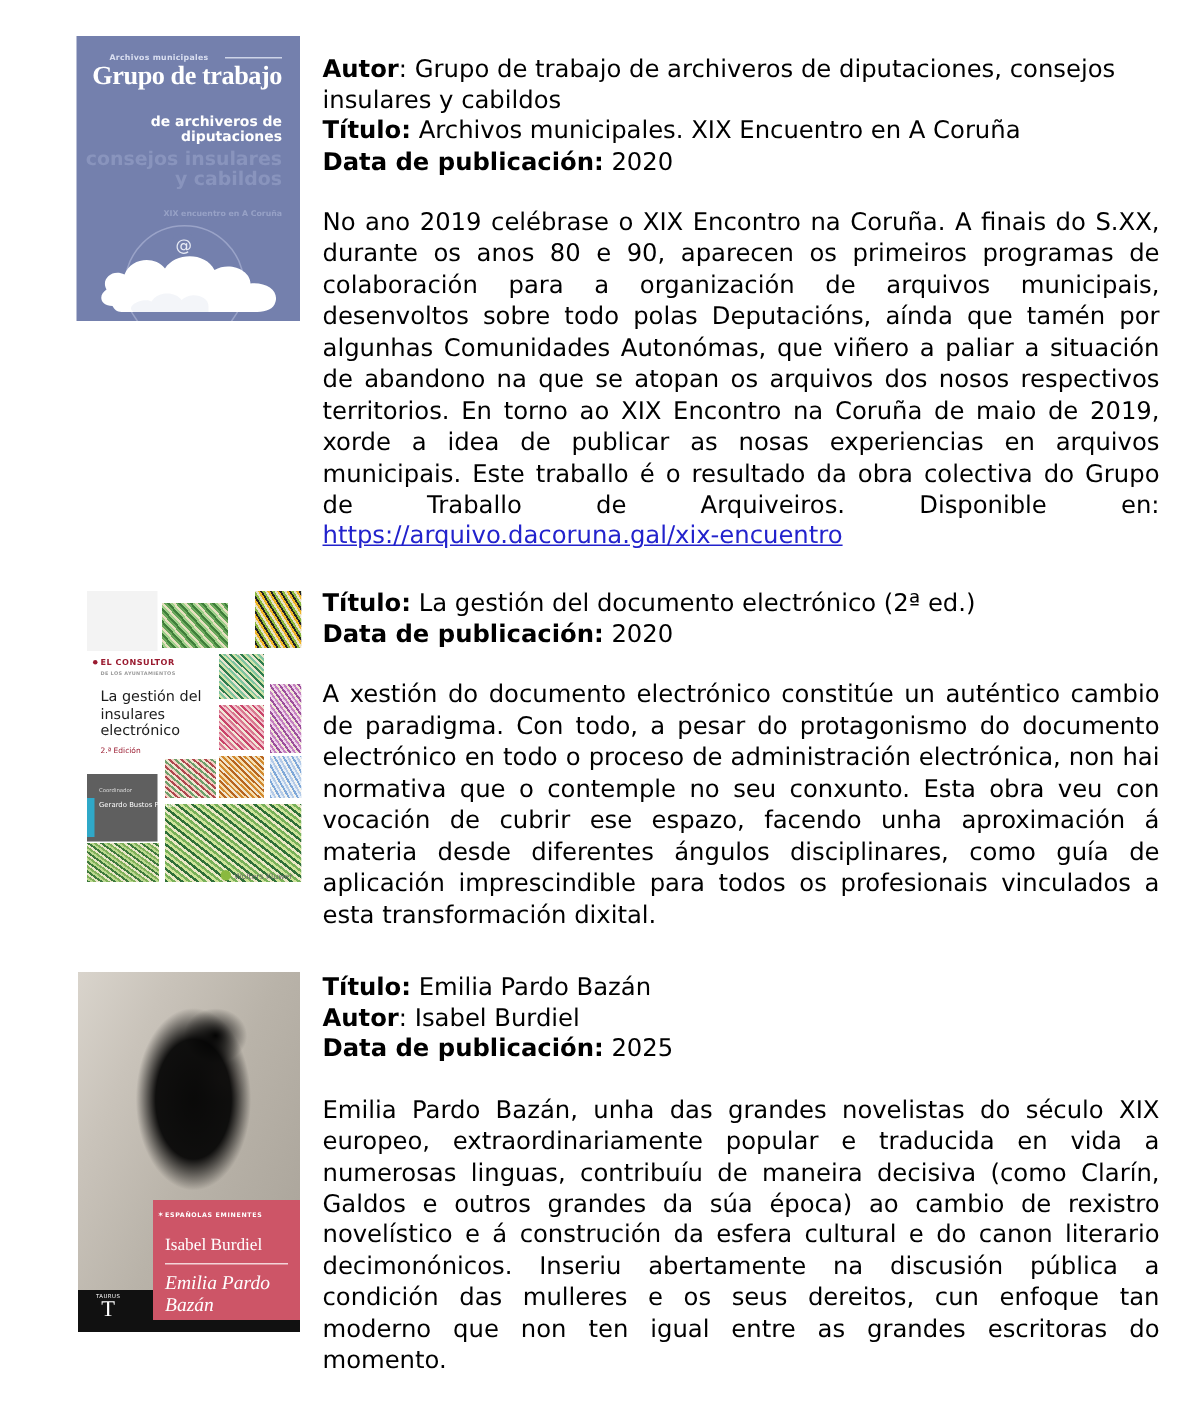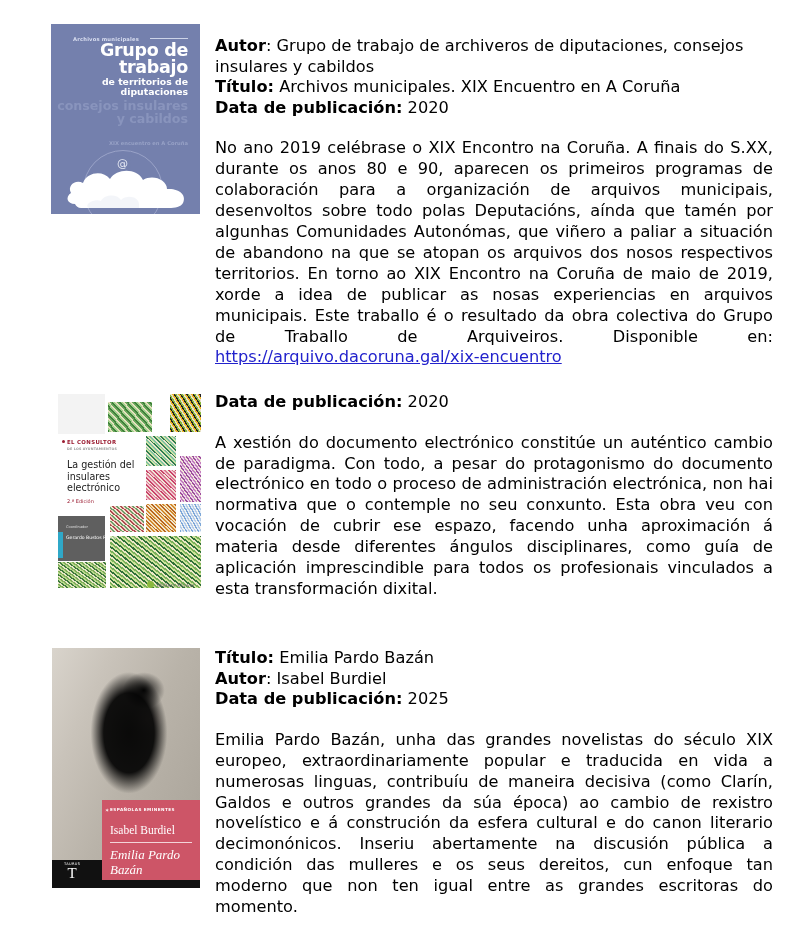--- a/index.html
+++ b/index.html
@@ -61,20 +61,21 @@
   }
   .c1-rule {
     position: absolute; right: 12px; top: 14px;
     width: 38px; height: 1px; background: #cdd4e8;
   }
   .c1-big {
     position: absolute; right: 12px; top: 18px;
     text-align: right; color: #ffffff;
     font-size: 17.5px; line-height: 17px; font-weight: bold;
     letter-spacing: -0.3px;
+    font-family: Liberation Serif, serif;
   }
   .c1-sub {
     position: absolute; right: 12px; top: 53px;
     text-align: right; color: #ffffff;
     font-size: 9.3px; line-height: 10.4px; font-weight: bold;
   }
   .c1-fade {
     position: absolute; right: 12px; top: 76px;
     text-align: right; color: #8994bd;
     font-size: 12.6px; line-height: 12.6px; font-weight: bold;
@@ -193,21 +194,21 @@
 </style>
 </head>
 <body>
 
 <div class="page">
 
   <div class="cover cover1">
     <div class="c1-topleft">Archivos municipales</div>
     <div class="c1-rule"></div>
     <div class="c1-big">Grupo de trabajo</div>
-    <div class="c1-sub">de territorios de diputaciones</div>
+    <div class="c1-sub">de archiveros de diputaciones</div>
     <div class="c1-fade">consejos insulares y cabildos</div>
     <div class="c1-enc">XIX encuentro en A Coruña</div>
     <div class="c1-circle"></div>
     <div class="c1-at">@</div>
     <svg class="c1-cloud" viewBox="0 0 126 46">
       <path d="M10 40 C2 40 0 33 6 29 C2 22 10 15 18 19 C22 8 38 6 45 15 C52 4 72 4 78 16 C88 10 102 16 102 25 C114 24 122 31 118 39 C116 43 110 44 104 44 L16 44 C13 44 11 42 10 40 Z" fill="#ffffff"></path>
       <path d="M24 44 C18 40 30 34 36 37 C40 30 52 30 56 36 C62 30 74 33 74 40 L74 44 Z" fill="#f0f2f8" opacity="0.8"></path>
     </svg>
   </div>
 
@@ -250,20 +251,21 @@
     <div class="c2-ed">2.ª Edición</div>
     <div class="c2-coordbox"></div>
     <div class="c2-bluebar"></div>
     <div class="c2-coordlabel">Coordinador</div>
     <div class="c2-coordname">Gerardo Bustos Pretel</div>
     <div class="c2-publisher"><span class="wk-mark"></span><span>Wolters Kluwer</span></div>
   </div>
 
   <div class="textcol" style="top:392px;">
     <div class="meta">
+      <div><span class="lbl">Título:</span> <span>La gestión del documento electrónico (2ª ed.)</span></div>
       <div><span class="lbl">Data de publicación:</span> <span>2020</span></div>
     </div>
     <p class="body-par">A xestión do documento electrónico constitúe un auténtico cambio de paradigma. Con todo, a pesar do protagonismo do documento electrónico en todo o proceso de administración electrónica, non hai normativa que o contemple no seu conxunto. Esta obra veu con vocación de cubrir ese espazo, facendo unha aproximación á materia desde diferentes ángulos disciplinares, como guía de aplicación imprescindible para todos os profesionais vinculados a esta transformación dixital.</p>
   </div>
 
   <div class="cover cover3">
     <div class="c3-photo"></div>
     <div class="c3-pink"></div>
     <div class="c3-star">✶</div>
     <div class="c3-series">ESPAÑOLAS EMINENTES</div>

